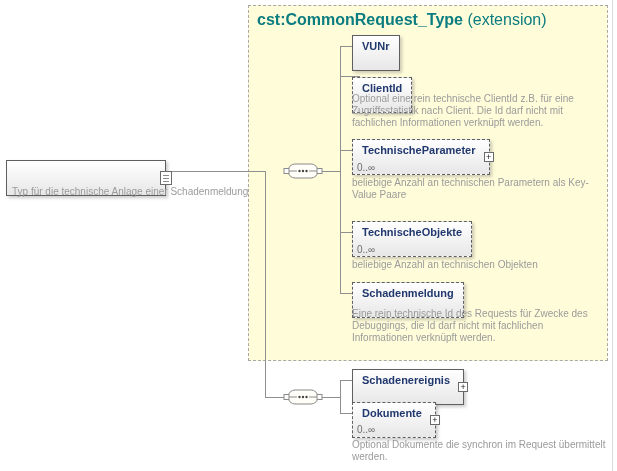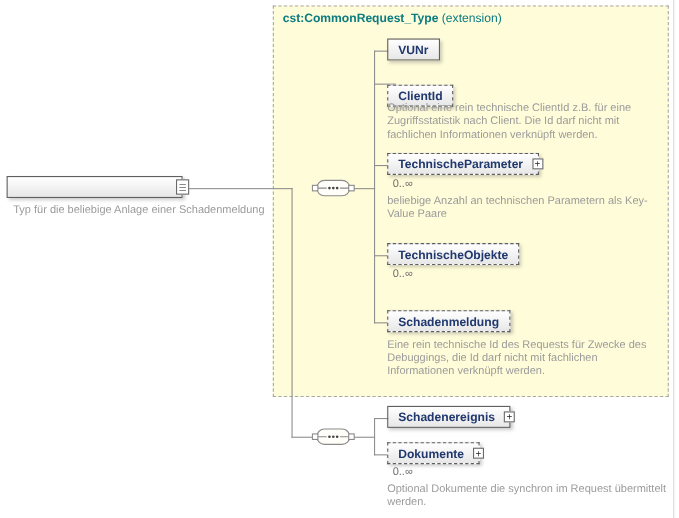--- a/index.html
+++ b/index.html
@@ -3,29 +3,29 @@
 <meta charset="utf-8">
 <style>
   *{margin:0;padding:0;box-sizing:border-box}
   html,body{background:#fff}
   #canvas{position:relative;width:617px;height:471px;background:#fff;
     font-family:"Liberation Sans",sans-serif;overflow:hidden}
 
   
   .ext{position:absolute;left:248px;top:5px;width:360px;height:356px;
     background:#fffcd9;border:1px dashed #a8a8a8;z-index:0}
-  .ext-title{position:absolute;left:8px;top:5px;font-size:11px;color:#0b7c80;white-space:nowrap}
+  .ext-title{position:absolute;left:8px;top:5px;font-size:16px;color:#0b7c80;white-space:nowrap}
   .ext-name{font-weight:bold}
 
   
   .lh{position:absolute;height:1px;background:#8f8f8f;z-index:1}
   .lv{position:absolute;width:1px;background:#8f8f8f;z-index:1}
 
   
-  .box{position:absolute;z-index:2;height:20px;line-height:20px;padding:0 9px;
+  .box{position:absolute;z-index:2;height:36px;line-height:20px;padding:0 9px;
     background:linear-gradient(#ffffff,#e7e7e7);border:1px solid #5f5f5f;
     font-size:11px;font-weight:bold;color:#20386e;white-space:nowrap;
     box-shadow:2px 2px 3px rgba(110,110,110,.35)}
   .box.opt{border-style:dashed}
   .haspl{padding-right:13px}
 
   
   .plus{position:absolute;right:-5px;top:50%;margin-top:-5px;width:10px;height:10px;
     line-height:8px;text-align:center;font-size:9px;font-weight:normal;color:#222;
     background:#fff;border:1px solid #6a6a6a;z-index:3}
@@ -65,21 +65,21 @@
   <div class="lh" style="left:340px;top:232px;width:20px"></div>
   <div class="lh" style="left:340px;top:293px;width:20px"></div>
   <div class="lh" style="left:318px;top:397px;width:23px"></div>
   <div class="lv" style="left:340px;top:380px;height:34px"></div>
   <div class="lh" style="left:340px;top:380px;width:20px"></div>
   <div class="lh" style="left:340px;top:413px;width:20px"></div>
 
   <div class="box solid" style="left:6px;top:160px;min-width:160px">
     <span class="model-icon"></span>
   </div>
-  <div class="desc nowrap" style="left:12px;top:186px">Typ für die beliebige Anlage einer Schadenmeldung</div>
+  <div class="desc nowrap" style="left:12px;top:186px">Typ für die technische Anlage einer Schadenmeldung</div>
 
   <svg class="seq" style="left:283px;top:162px" width="40" height="18" viewBox="0 0 40 18">
     <rect x="5" y="2" width="30" height="14" rx="7" ry="7" fill="#fffef8" stroke="#8a8a8a"></rect>
     <line x1="5" y1="9" x2="14" y2="9" stroke="#8a8a8a"></line>
     <line x1="26" y1="9" x2="35" y2="9" stroke="#8a8a8a"></line>
     <circle cx="16.5" cy="9" r="1.2" fill="#444"></circle>
     <circle cx="20" cy="9" r="1.2" fill="#444"></circle>
     <circle cx="23.5" cy="9" r="1.2" fill="#444"></circle>
     <rect x="1" y="6.5" width="5" height="5" fill="#fff" stroke="#8a8a8a"></rect>
     <rect x="34" y="6.5" width="5" height="5" fill="#fff" stroke="#8a8a8a"></rect>
@@ -108,20 +108,21 @@
     <span class="lbl">TechnischeParameter</span>
     <span class="plus">+</span>
   </div>
   <div class="card" style="left:357px;top:162px">0..∞</div>
   <div class="desc" style="left:352px;top:177px;width:250px">beliebige Anzahl an technischen Parametern als Key-Value Paare</div>
 
   <div class="box opt" style="left:352px;top:221px">
     <span class="lbl">TechnischeObjekte</span>
   </div>
   <div class="card" style="left:357px;top:244px">0..∞</div>
+  <div class="desc" style="left:352px;top:259px;width:250px">beliebige Anzahl an technischen Objekten</div>
 
   <div class="box opt" style="left:352px;top:282px">
     <span class="lbl">Schadenmeldung</span>
   </div>
   <div class="desc" style="left:352px;top:308px;width:248px">Eine rein technische Id des Requests für Zwecke des Debuggings, die Id darf nicht mit fachlichen Informationen verknüpft werden.</div>
 
   <div class="box solid haspl" style="left:352px;top:369px">
     <span class="lbl">Schadenereignis</span>
     <span class="plus">+</span>
   </div>

